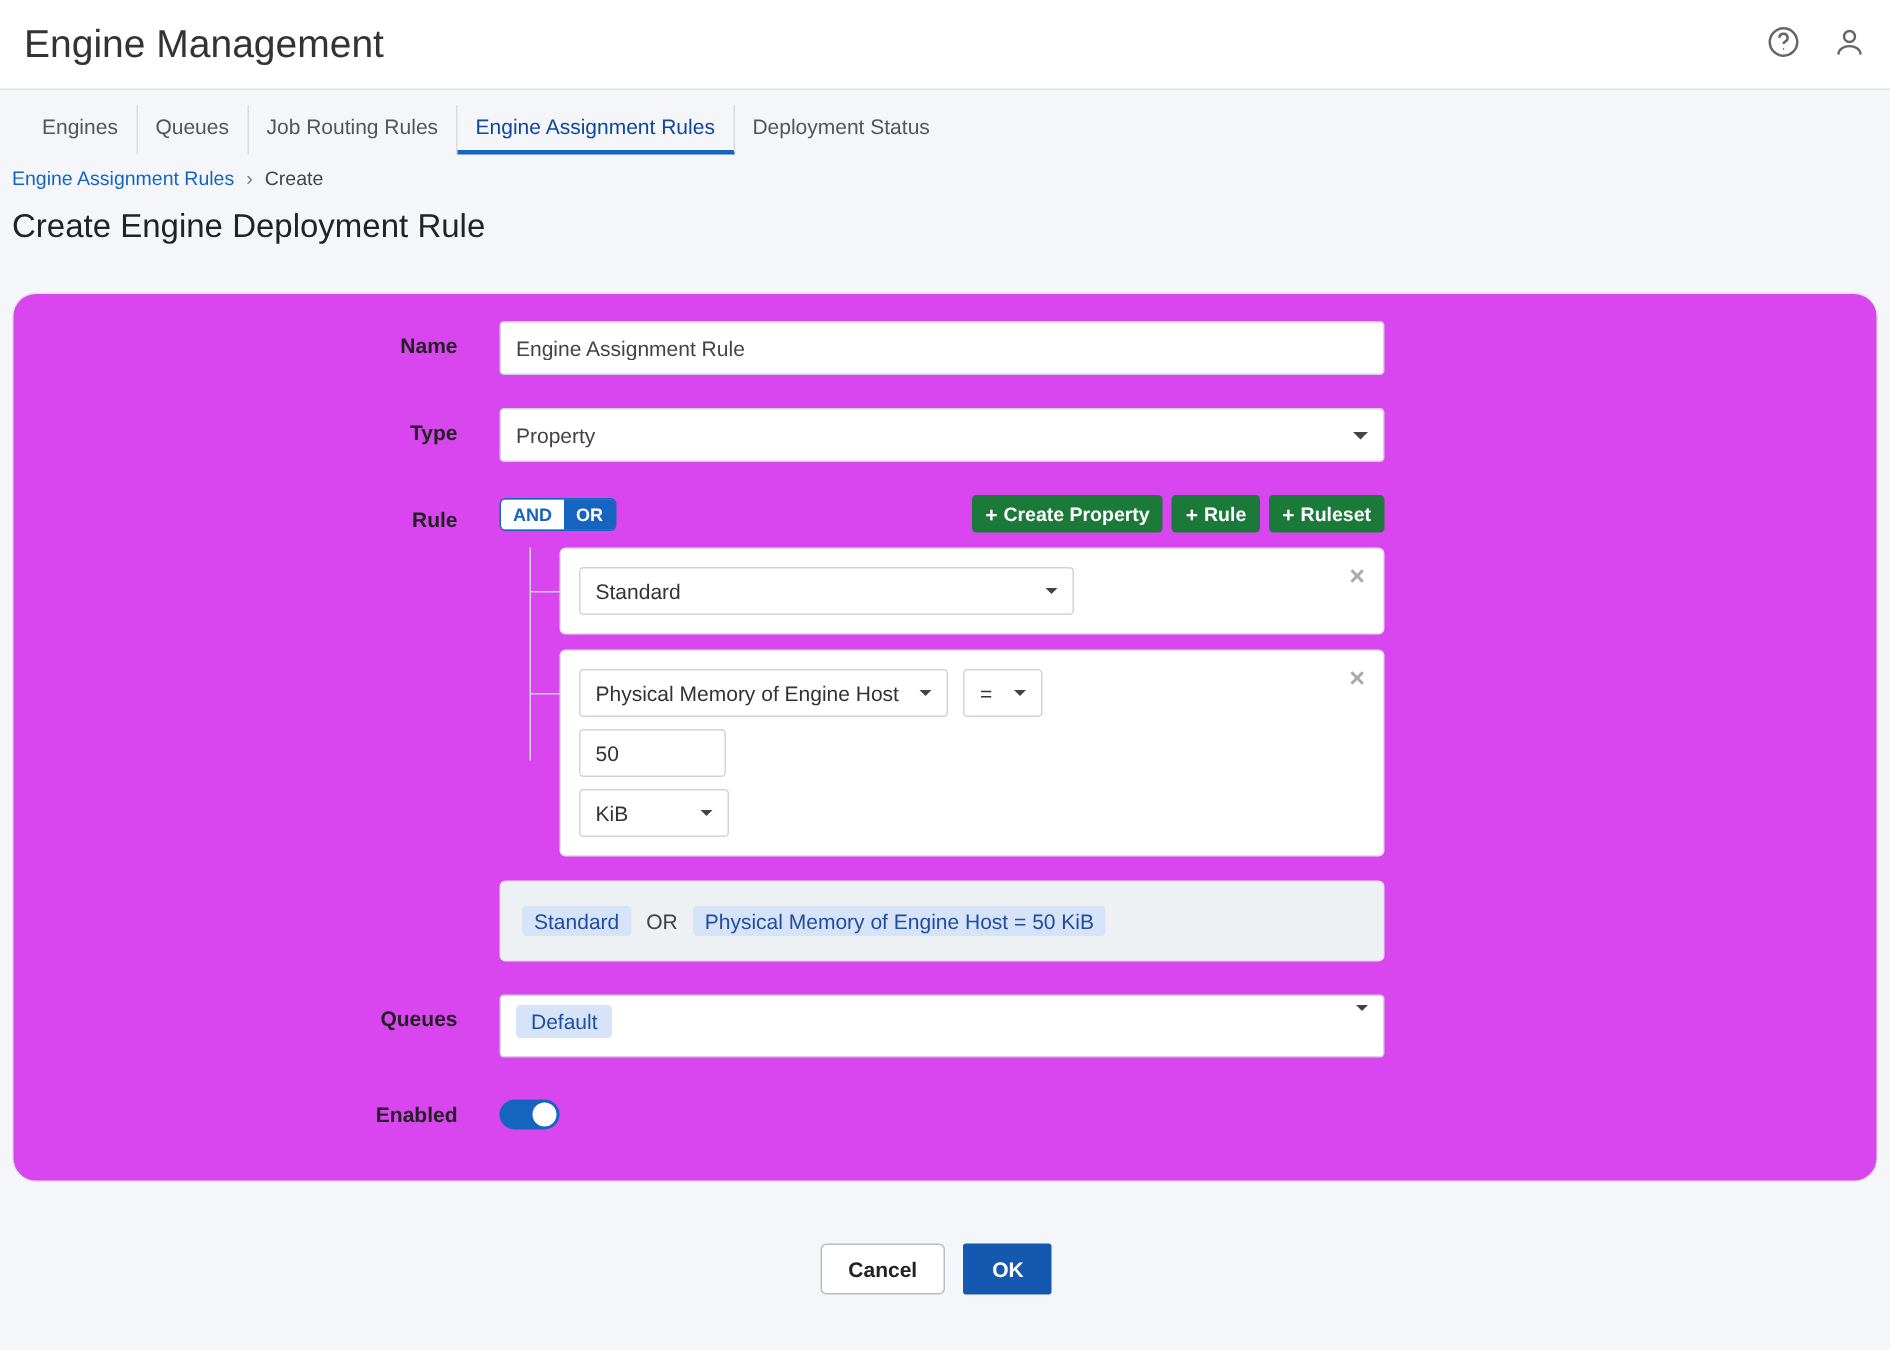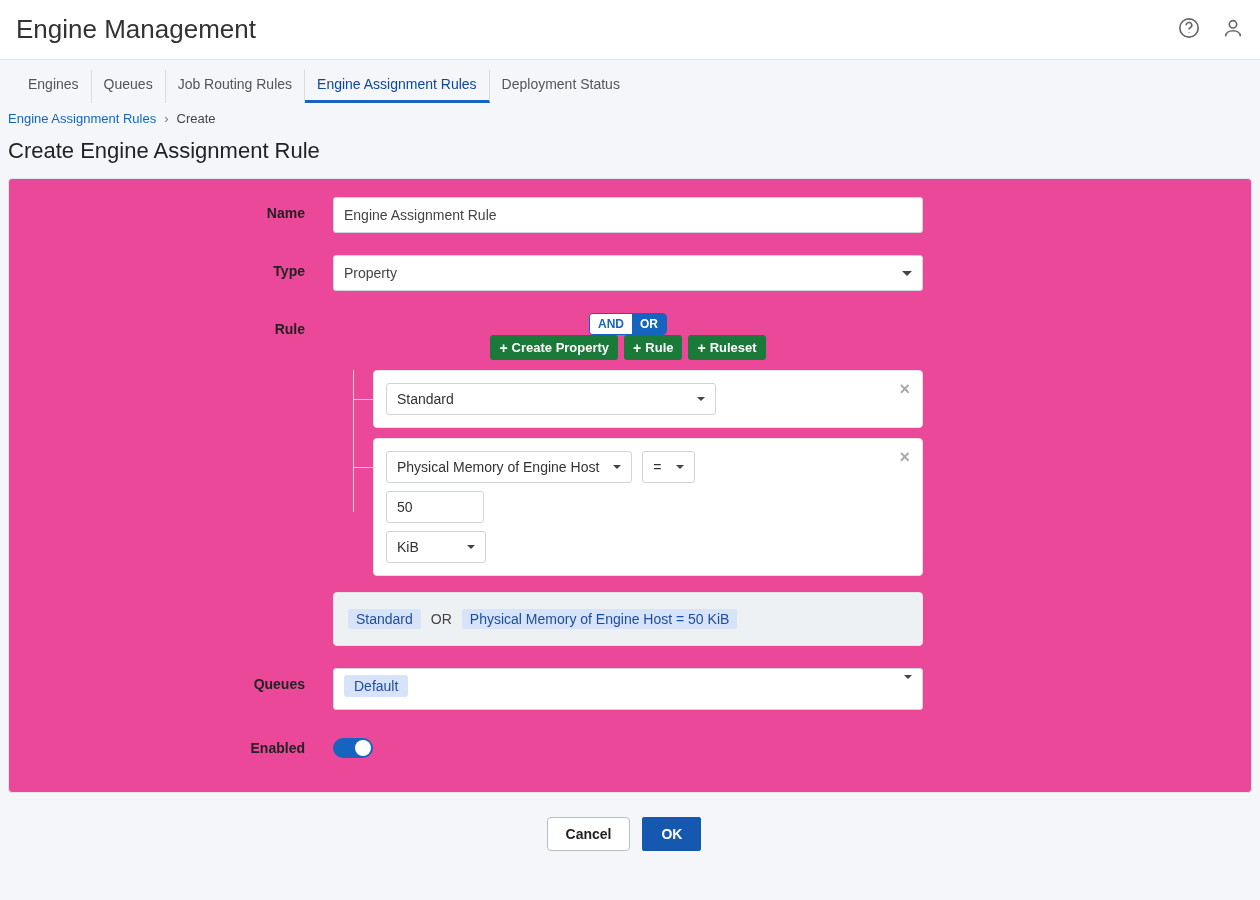--- a/index.html
+++ b/index.html
@@ -48,24 +48,24 @@
   }
   .breadcrumb a { color: #1565c0; text-decoration: none; }
   .breadcrumb .sep { color: #777; }
   .breadcrumb .current { color: #444; }
 
   
   .page-title { font-size: 22px; font-weight: 400; padding: 6px 8px 14px 8px; color: #222; }
 
   
   .card {
-    background: #ec4899;
+    background: #d946ef;
     border: 1px solid #e1e4e8;
-    border-radius: 4px;
-    margin: 0 8px;
+    border-radius: 16px;
+    margin: 17px 8px;
     padding: 18px 24px 28px 24px;
   }
 
   .form-row {
     display: flex;
     align-items: flex-start;
     margin-bottom: 22px;
   }
   .form-label {
     width: 300px;
@@ -112,21 +112,20 @@
     border-right: 4px solid transparent;
     border-top: 4px solid #444;
   }
 
   
   .rule-header {
     display: flex;
     justify-content: space-between;
     align-items: center;
     margin-bottom: 10px;
-    flex-direction: column;
   }
   .andor-toggle {
     display: inline-flex;
     border: 1.5px solid #1565c0;
     border-radius: 4px;
     overflow: hidden;
     font-size: 12px;
     font-weight: 700;
   }
   .andor-toggle .opt {
@@ -326,21 +325,21 @@
   <div class="tab active">Engine Assignment Rules</div>
   <div class="tab">Deployment Status</div>
 </div>
 
 <div class="breadcrumb">
   <a href="#">Engine Assignment Rules</a>
   <span class="sep">›</span>
   <span class="current">Create</span>
 </div>
 
-<h1 class="page-title">Create Engine Assignment Rule</h1>
+<h1 class="page-title">Create Engine Deployment Rule</h1>
 
 <div class="card">
 
   <div class="form-row">
     <div class="form-label">Name</div>
     <div class="form-control">
       <input class="text-input" type="text" value="Engine Assignment Rule" style="">
     </div>
   </div>
 

